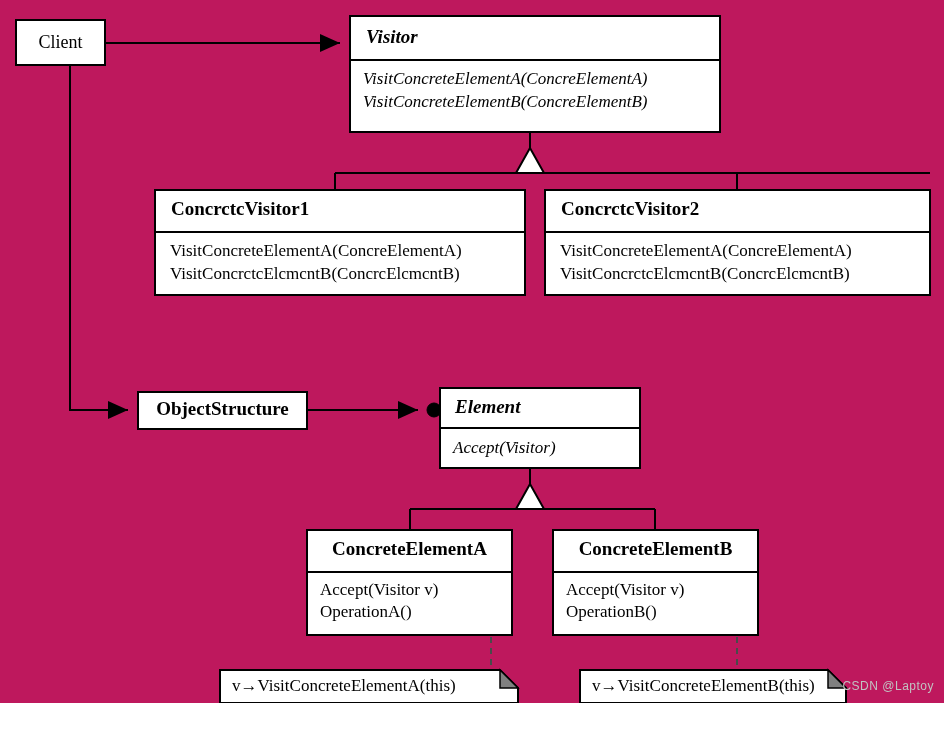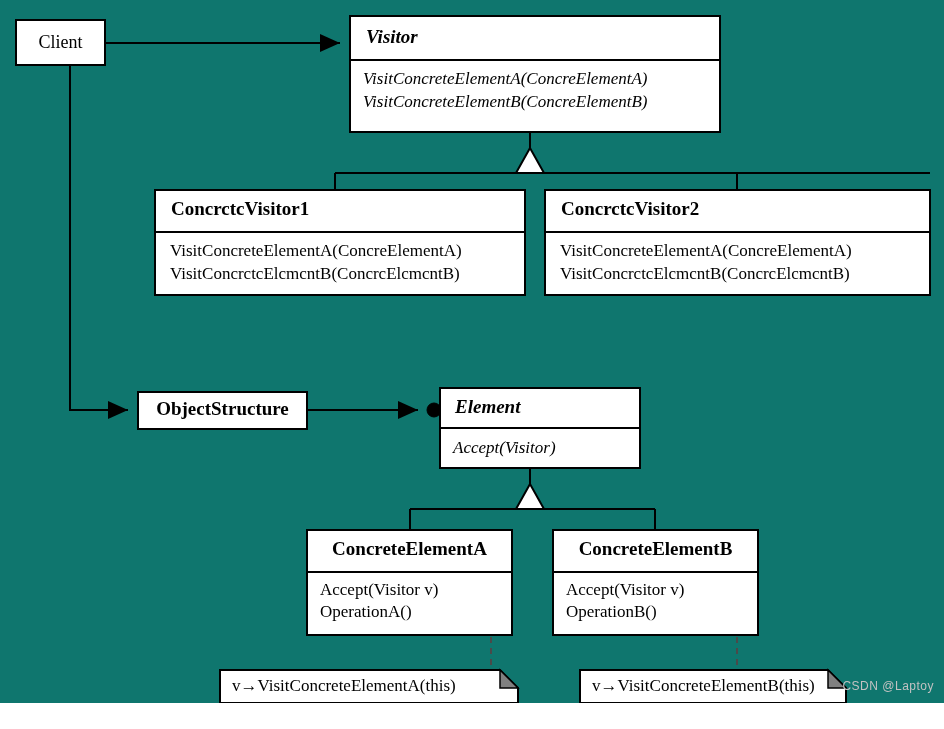--- a/index.html
+++ b/index.html
@@ -4,21 +4,21 @@
 <style>
   html, body {
     margin: 0;
     padding: 0;
     background: #ffffff;
   }
   #diagram-root {
     position: relative;
     width: 944px;
     height: 703px;
-    background: #0f766e;
+    background: #be185d;
     font-family: "Liberation Serif", "DejaVu Serif", serif;
     overflow: hidden;
   }
   svg#uml-canvas {
     position: absolute;
     left: 0;
     top: 0;
     width: 944px;
     height: 729px;
     display: block;

